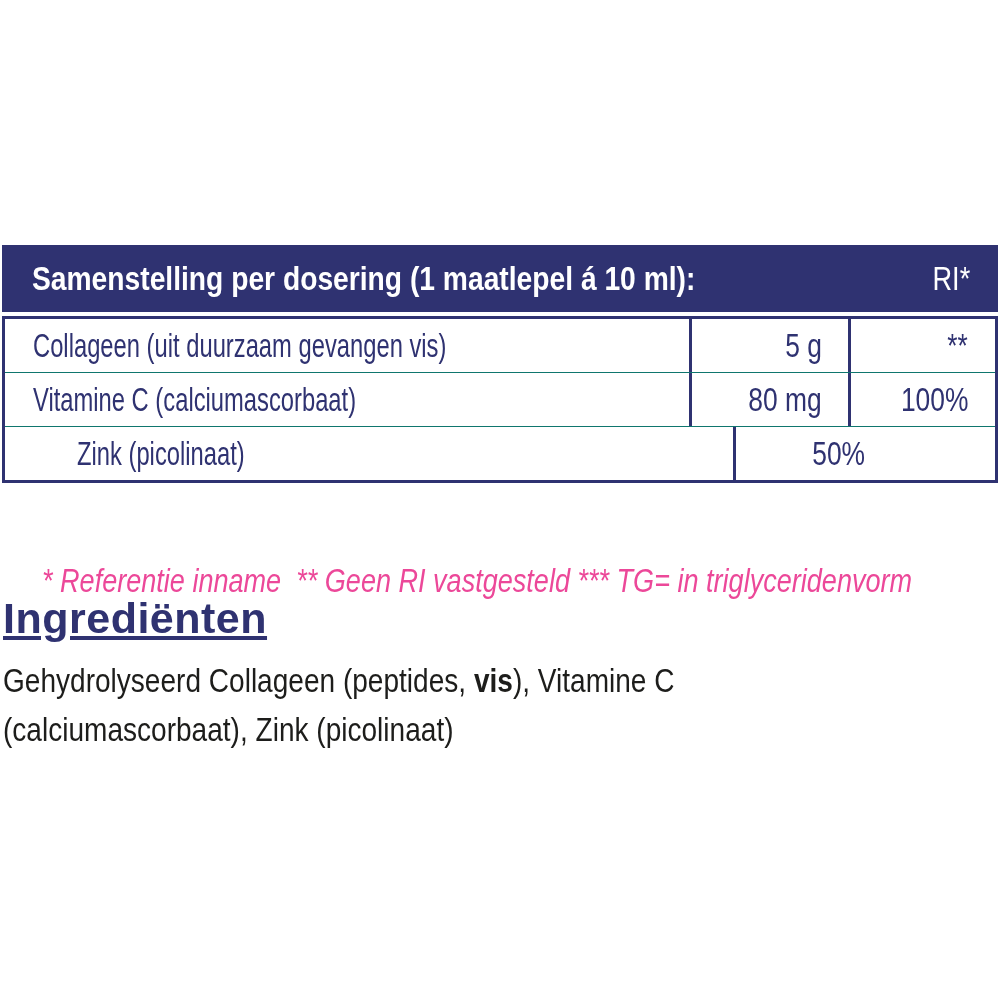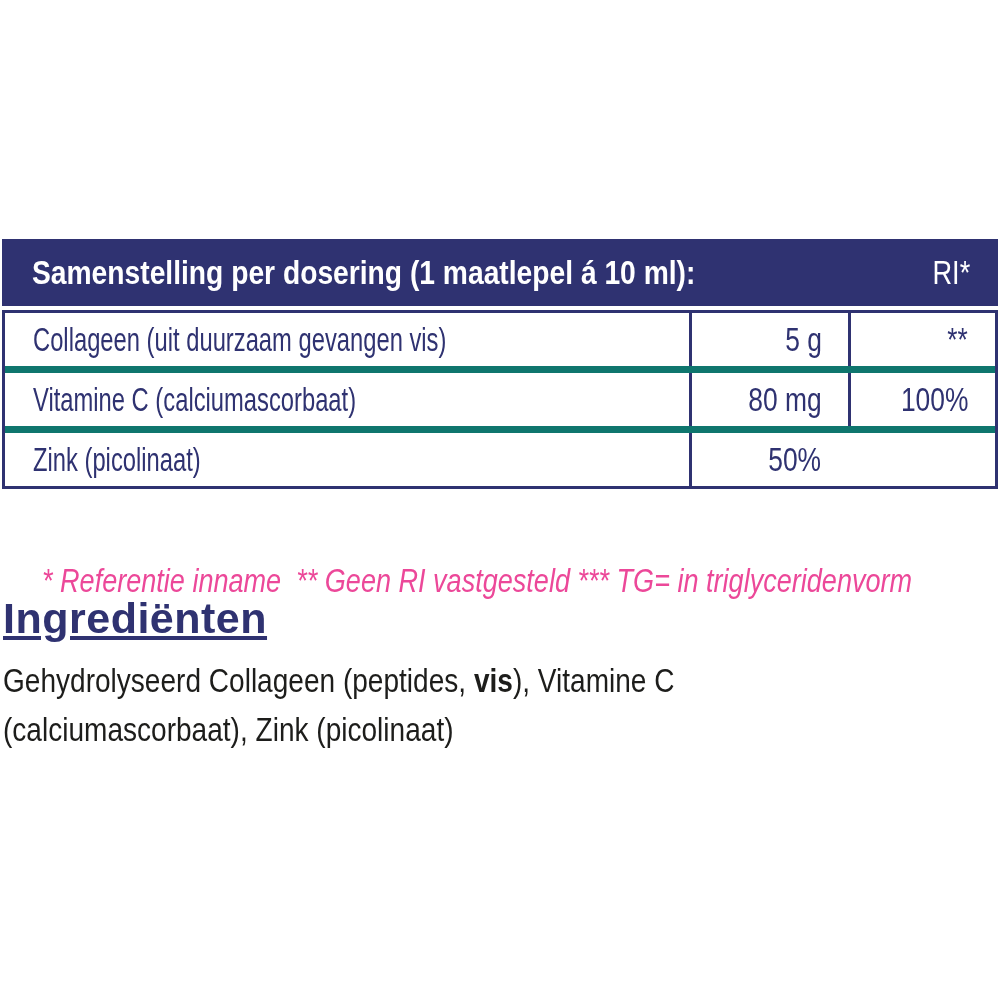--- a/index.html
+++ b/index.html
@@ -13,21 +13,21 @@
   }
   .page {
     position: relative;
     width: 1000px;
     height: 1000px;
     background: #ffffff;
   }
   
   .facts-table {
     position: absolute;
-    top: 239px;
+    top: 245px;
     left: 2px;
     right: 2px;
   }
   .facts-header {
     display: flex;
     align-items: center;
     height: 67px;
     background: #2f3271;
     color: #ffffff;
     padding: 0 28px 0 30px;
@@ -45,23 +45,23 @@
     font-size: 34px;
     white-space: nowrap;
   }
   .facts-body {
     border: 3px solid #2f3271;
     background: #ffffff;
   }
   .facts-row {
     display: grid;
     grid-template-columns: 684px 159px 1fr;
-    border-bottom: 7px solid #0f766e;
+    border-bottom: 1px solid #0f766e;
   }
-  .facts-row:last-child { border-bottom: none; }
+  .facts-row:last-child { border-bottom: none; padding-left: 44px; }
   .cell {
     height: 53px;
     line-height: 53px;
     font-size: 33px;
     color: #2f3271;
     white-space: nowrap;
     overflow: visible;
     box-sizing: border-box;
   }
   .cell.name   { padding-left: 28px; text-align: left; }

